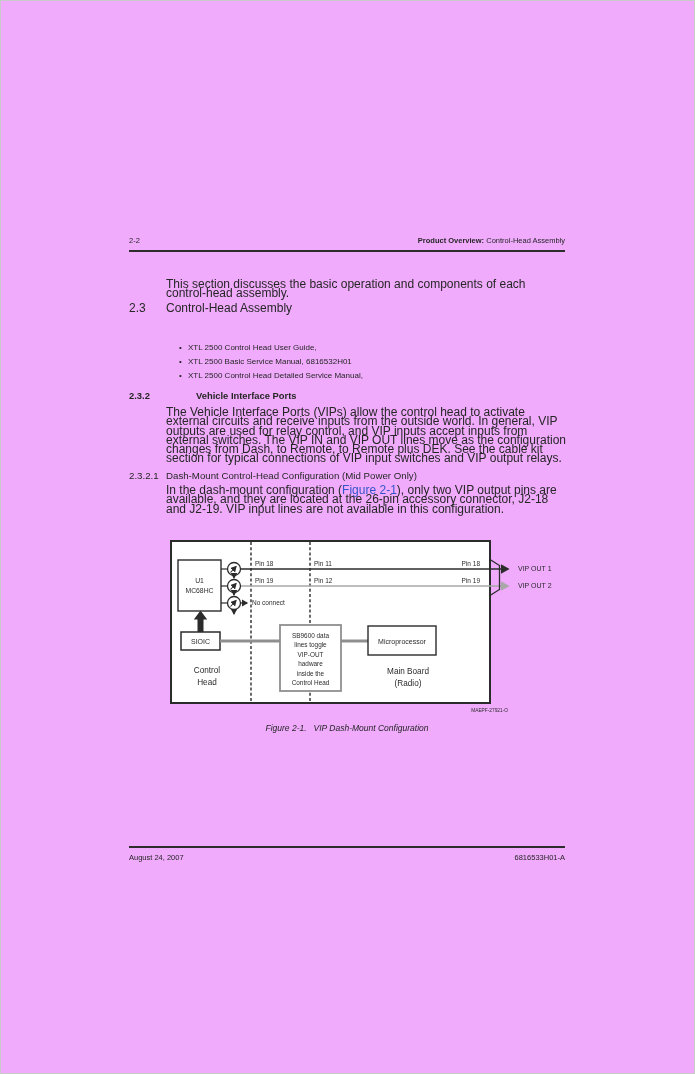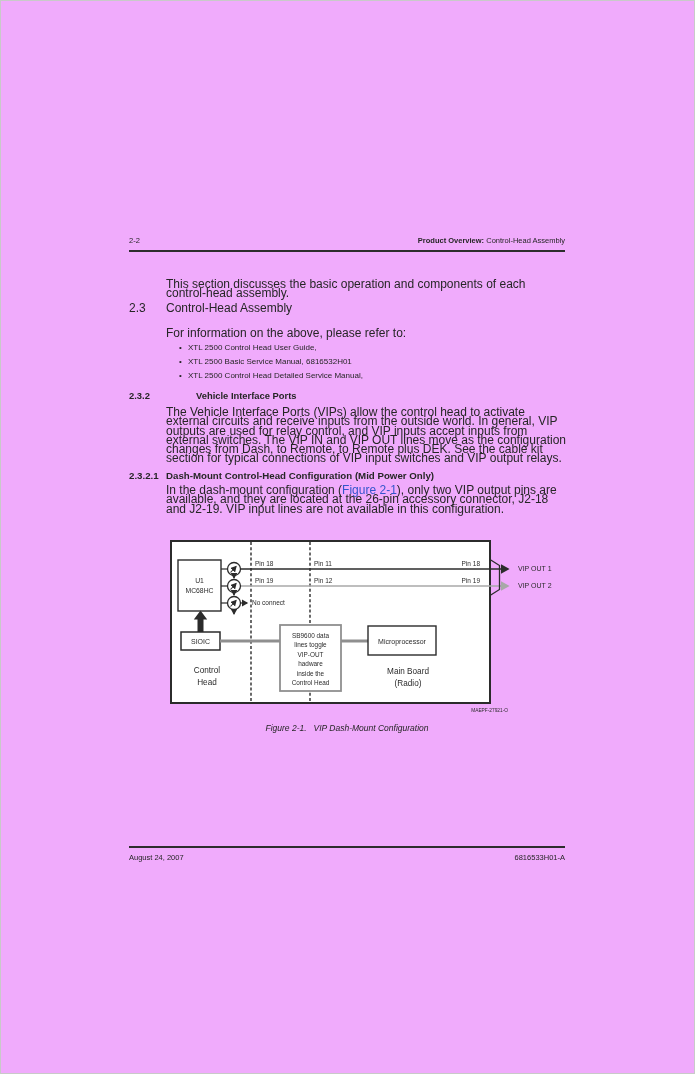--- a/index.html
+++ b/index.html
@@ -17,21 +17,21 @@
   .rule-bot { position:absolute; top:846px; left:129px; width:436px; height:2px; background:#2d2d2d; }
   .ftr { position:absolute; top:853px; left:129px; width:436px; display:flex; justify-content:space-between; font-size:7.5px;align-items:flex-end; }
 
   
   .hrow { position:absolute; left:129px; display:flex; }
   .hrow .num { width:37px; flex:none; }
   .h1 { top:259px; width:436px; font-size:12px; font-weight:normal;margin-top:42px; }
   .h2 { width:403px; font-size:9.4px; font-weight:bold; line-height:12.5px; }
   .h2a { top:296px; }
   .h2b { top:390px;gap:30px; }
-  .h3 { top:470px; width:436px; font-size:9.7px; font-weight:bold; }
+  .h3 { top:470px; width:436px; font-size:9.7px; font-weight:normal; }
 
   
   .para { position:absolute; left:166px; width:400px; font-size:12px; line-height:9.3px; }
   .p1 { top:280px; }
   .intro { top:329px; }
   .p2 { top:408px; }
   .p3 { top:486px; }
   .bullets { position:absolute; top:343px; left:179px; font-size:8px; }
   .bullets .li { display:flex; margin-bottom:5.2px; }
   .bullets .dot { width:9px; flex:none; }
@@ -54,21 +54,20 @@
     <span class="ctx"><b>Product Overview:</b><span> Control-Head Assembly</span></span>
   </div>
   <div class="rule-top"></div>
 
   <div class="hrow h1">
     <span class="num">2.3</span>
     <span>Control-Head Assembly</span>
   </div>
   <div class="para p1">This section discusses the basic operation and components of each control-head assembly.</div>
 
-  <div class="para intro">For information on the above, please refer to:</div>
   <div class="bullets">
     <div class="li">
       <span class="dot">•</span>
       <span>XTL 2500 Control Head User Guide,</span>
     </div>
     <div class="li">
       <span class="dot">•</span>
       <span>XTL 2500 Basic Service Manual, 6816532H01</span>
     </div>
     <div class="li">

